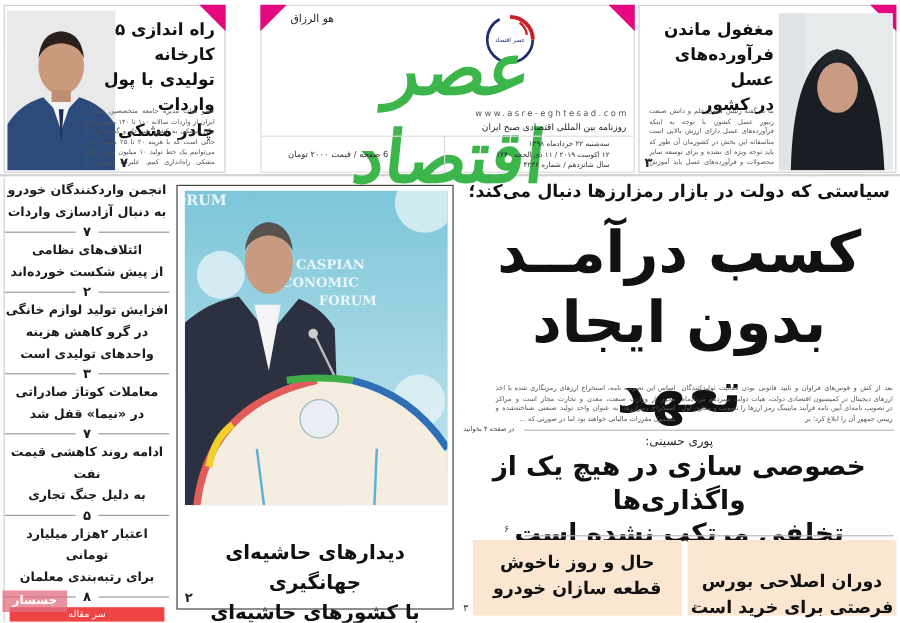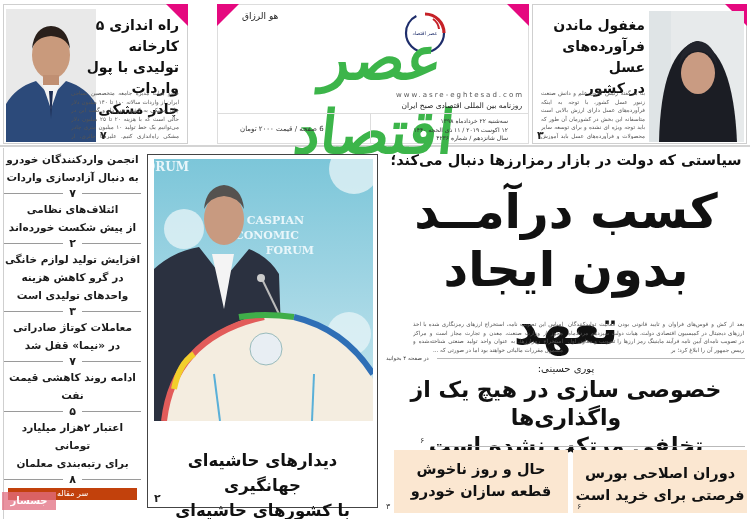--- a/index.html
+++ b/index.html
@@ -154,36 +154,37 @@
     <div class="side-item">معاملات کوتاژ صادراتی</div>
     <div class="side-item">در «نیما» قفل شد</div>
     <div class="side-num">
         <span class="rule"></span>
         <span>۷</span>
         <span class="rule"></span>
       </div>
   </div>
   <div>
     <div class="side-item">ادامه روند کاهشی قیمت نفت</div>
+    <div class="side-item">به دلیل جنگ تجاری</div>
     <div class="side-num">
         <span class="rule"></span>
         <span>۵</span>
         <span class="rule"></span>
       </div>
   </div>
   <div>
     <div class="side-item">اعتبار ۲هزار میلیارد تومانی</div>
     <div class="side-item">برای رتبه‌بندی معلمان</div>
     <div class="side-num">
         <span class="rule"></span>
         <span>۸</span>
         <span class="rule"></span>
       </div>
   </div>
-  <div style="margin:2px 4px 0; height:12px; background:#c2410c; color:#fff; font-size:8px; line-height:12px; text-align:center;">سر مقاله</div>
+  <div style="margin:2px 4px 0; height:12px; background:#ef4444; color:#fff; font-size:8px; line-height:12px; text-align:center;">سر مقاله</div>
 
 </div>
 <div class="abs" style="left:2px; top:492px; width:54px; height:18px; background:rgba(226,110,128,0.75); color:#fff; font-weight:bold; font-size:10px; line-height:18px; text-align:center;">جسسار</div>
 
 <div class="box" style="left:147px; top:154px; width:231px; height:354px; border:1px solid #444;">
   <div class="abs" style="left:6px; top:4px; width:219px; height:262px; overflow:hidden; background:linear-gradient(180deg,#7cc6d9 0%,#9ed4e3 45%,#c9e8ef 100%);">
     <svg width="219" height="262" viewBox="0 0 219 262">
       <text x="35" y="12" font-size="12" font-weight="bold" fill="#e9f6fa" font-family="DejaVu Serif, serif">FORUM</text>
       <text x="150" y="65" font-size="11" font-weight="bold" fill="#e9f6fa" font-family="DejaVu Serif, serif">CASPIAN</text>
       <text x="145" y="80" font-size="11" font-weight="bold" fill="#e9f6fa" font-family="DejaVu Serif, serif">ECONOMIC</text>
@@ -226,21 +227,21 @@
 
 <div class="abs" style="left:385px; top:362px; width:362px; height:80px;">
   <div style="text-align:center; font-size:10px; color:#222; margin-top:1px;">پوری حسینی:</div>
   <div class="h2" style="margin-top:2px;">خصوصی سازی در هیچ یک از واگذاری‌ها</div>
   <div class="h2">تخلفی مرتکب نشده است</div>
 </div>
 <div class="abs" style="left:420px; top:436px; font-size:8px; color:#333;">۶</div>
 <div class="abs rule-h" style="left:437px; top:446px; width:308px;"></div>
 
 <div class="abs peach" style="left:573px; top:450px; width:174px; height:63px;">
-  <div class="peach-title" style="margin-top:12px;">دوران اصلاحی بورس</div>
+  <div class="peach-title" style="margin-top:24px;">دوران اصلاحی بورس</div>
   <div class="peach-title">فرصتی برای خرید است</div>
   <div class="abs" style="left:4px; bottom:2px; font-size:8px; color:#333;">۶</div>
 </div>
 <div class="abs peach" style="left:394px; top:450px; width:174px; height:63px;">
   <div class="peach-title" style="margin-top:8px;">حال و روز ناخوش</div>
   <div class="peach-title">قطعه سازان خودرو</div>
   <div class="abs" style="left:-8px; bottom:2px; font-size:8px; color:#333;">۳</div>
 </div>
 
 </body></html>

